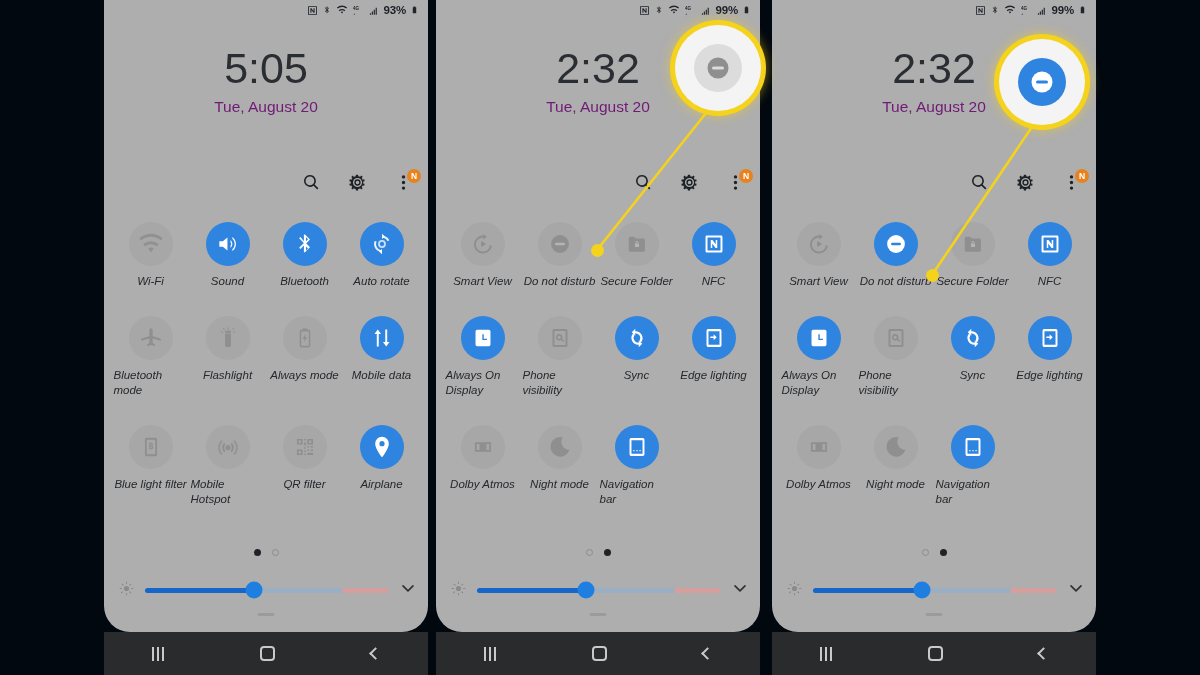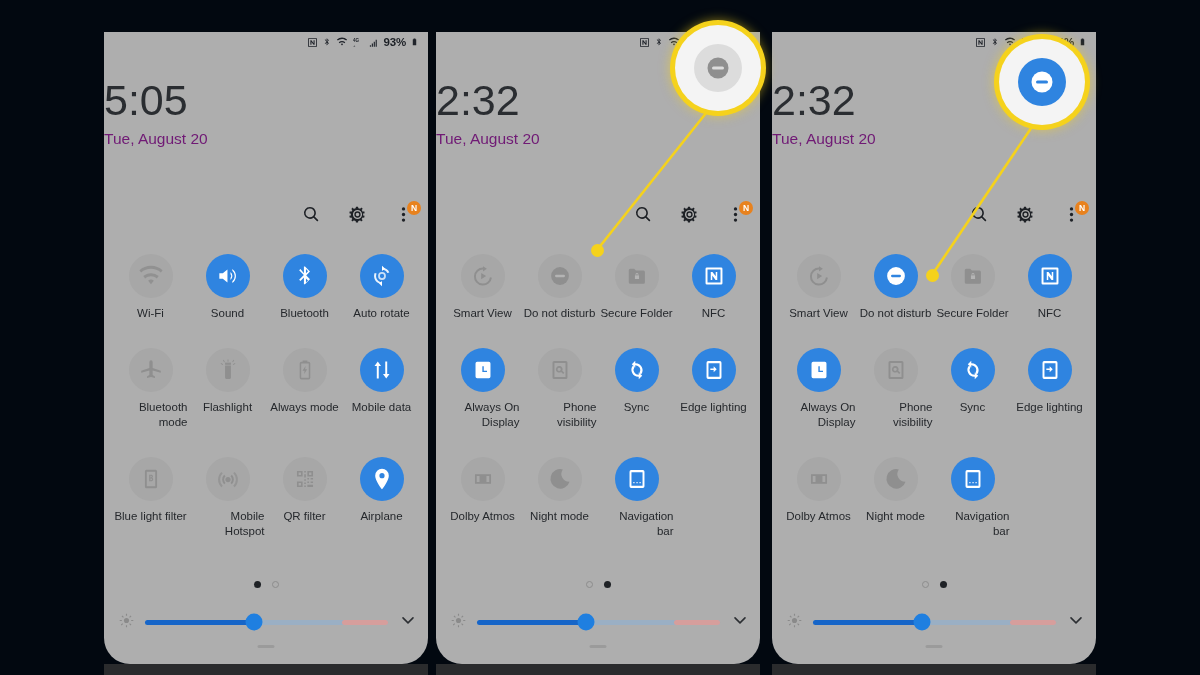--- a/index.html
+++ b/index.html
@@ -6,21 +6,21 @@
   html, body {
     width: 1200px; height: 675px;
     background: #020810;
     font-family: "Liberation Sans", sans-serif;
     overflow: hidden;
   }
   #stage { position: relative; width: 1200px; height: 675px; background: #020810; }
 
   
   .phone {
-    position: absolute; top: 0; width: 324px; height: 579px; margin-top: 32px;
+    position: absolute; top: 0; width: 324px; height: 579px;
   }
   .phone.p1 { left: 104px; }
   .phone.p2 { left: 436px; }
   .phone.p3 { left: 772px; }
 
   .qs-panel {
     position: absolute; left: 0; top: 0; width: 324px; height: 632px;
     background: #aeaeae;
     border-bottom-left-radius: 26px;
     border-bottom-right-radius: 26px;
@@ -36,21 +36,21 @@
   }
   .sb-ico { display: block; }
   .sb-batt-txt {
     font-size: 11.5px; font-weight: 700; letter-spacing: -0.2px;
     color: #1c2026; line-height: 1;
   }
 
   
   .clock {
     position: absolute; left: 0; right: 0; top: 46px;
-    text-align: left;
+    text-align: center;
   }
   .clock-time {
     font-size: 43px; font-weight: 300; color: #2a2d31;
     line-height: 1.05; letter-spacing: 0px;
   }
   .clock-date {
     margin-top: 7px;
     font-size: 15.5px; font-weight: 400; color: #701a75;
   }
 
@@ -78,23 +78,24 @@
   .tile {
     display: flex; flex-direction: column; align-items: center;
   }
   .tile-ico {
     width: 44px; height: 44px; border-radius: 50%;
     display: flex; align-items: center; justify-content: center;
   }
   .tile-ico.on  { background: #2f84e0; }
   .tile-ico.off { background: rgba(155,155,155,0.38); }
   .tile-lbl {
-    margin-top: 8px; text-align: right;
+    margin-top: 8px; text-align: left;
     font-size: 11.5px; line-height: 1.25; color: #25282c;
     max-width: 74px;
+    font-style: italic;
   }
 
   
   .dots {
     position: absolute; left: 0; right: 0; top: 549px;
     display: flex; justify-content: center; align-items: center; gap: 11px;
   }
   .dot { width: 7px; height: 7px; border-radius: 50%; }
   .dot.filled { background: #1f2226; }
   .dot.hollow { background: transparent; border: 1.3px solid #8d8d8d; }

